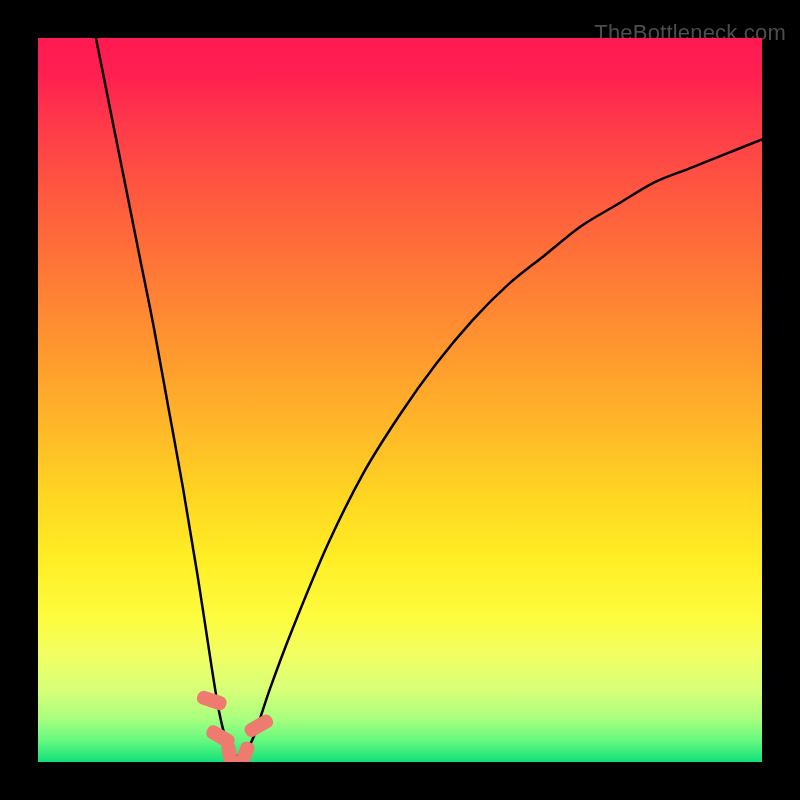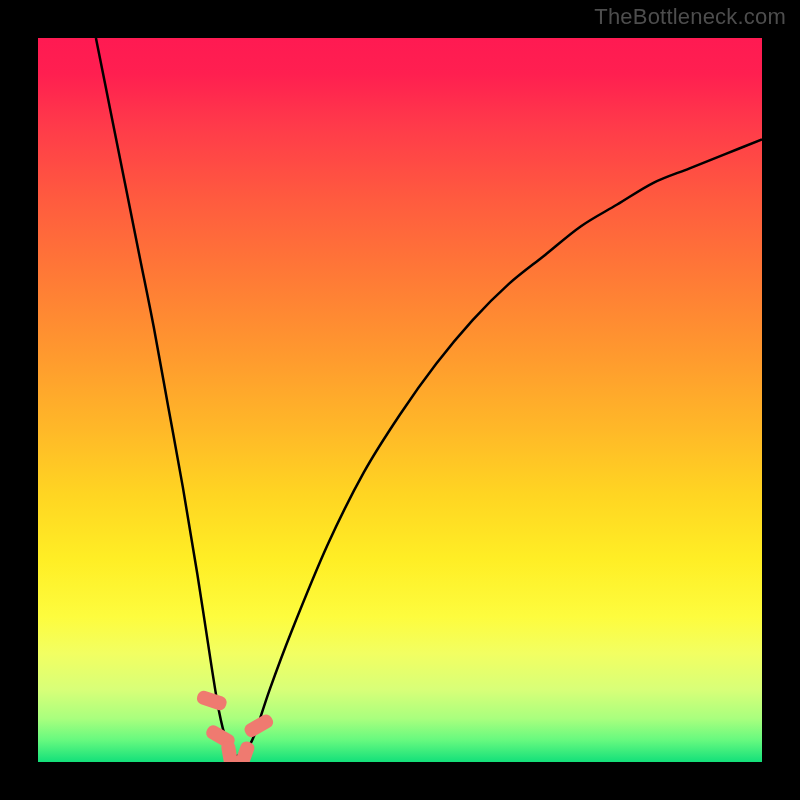--- a/index.html
+++ b/index.html
@@ -47,21 +47,21 @@
       #fdfc3e 80%,
       #f2ff62 85%,
       #d8ff78 90%,
       #a9ff7e 94%,
       #66f97f 97%,
       #13e07a 100%
     );
   }
   .watermark {
     position: absolute;
-    top: 4px;
+    top: 20px;
     right: 14px;
     color: #4d4d4d;
     font-size: 22px;
     letter-spacing: 0.2px;
     font-weight: 500;
     user-select: none;
   }
   svg.curve {
     position: absolute;
     left: 0;

